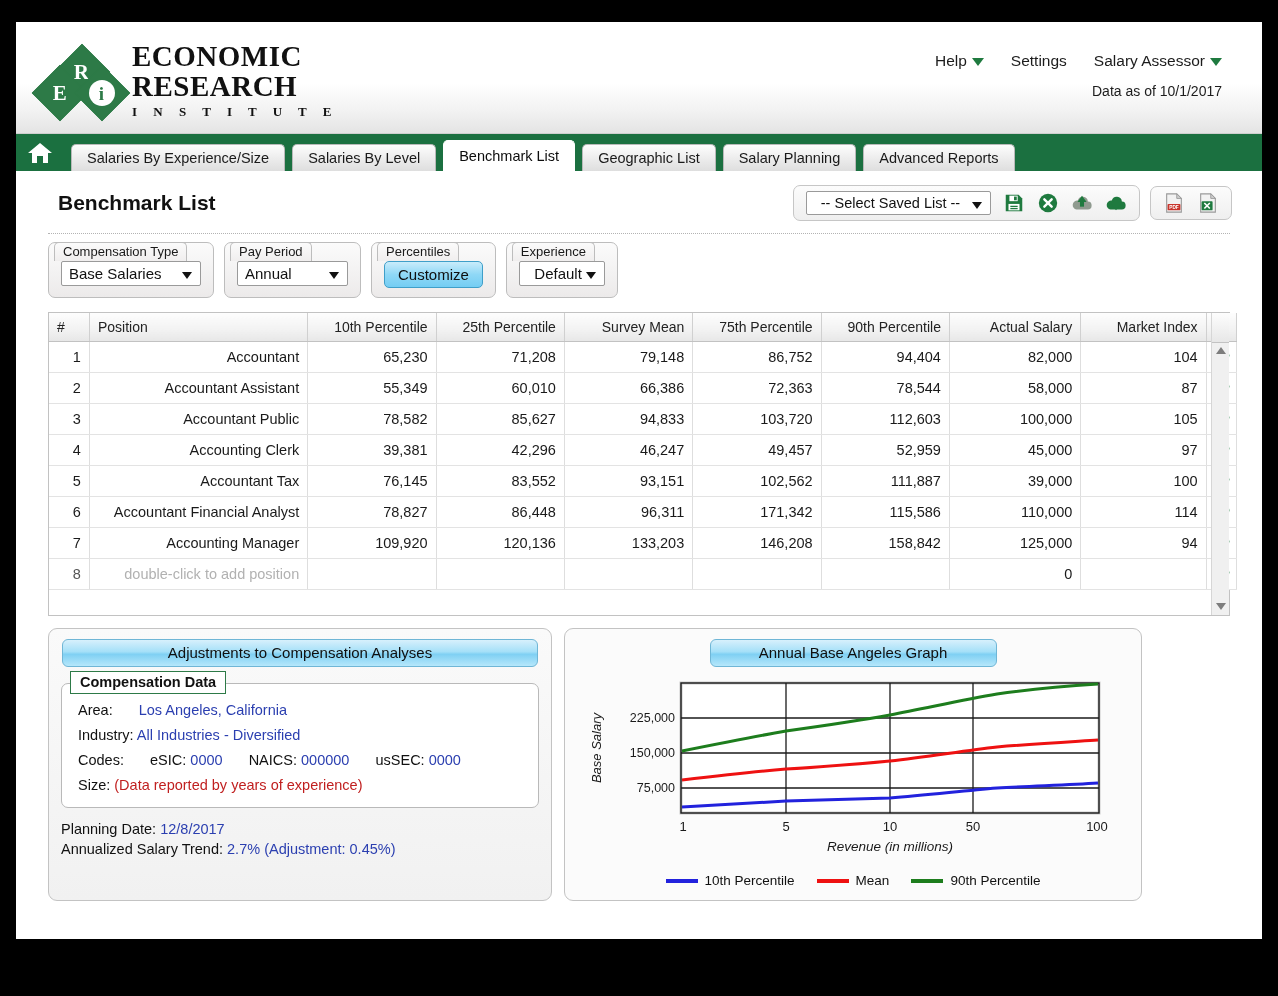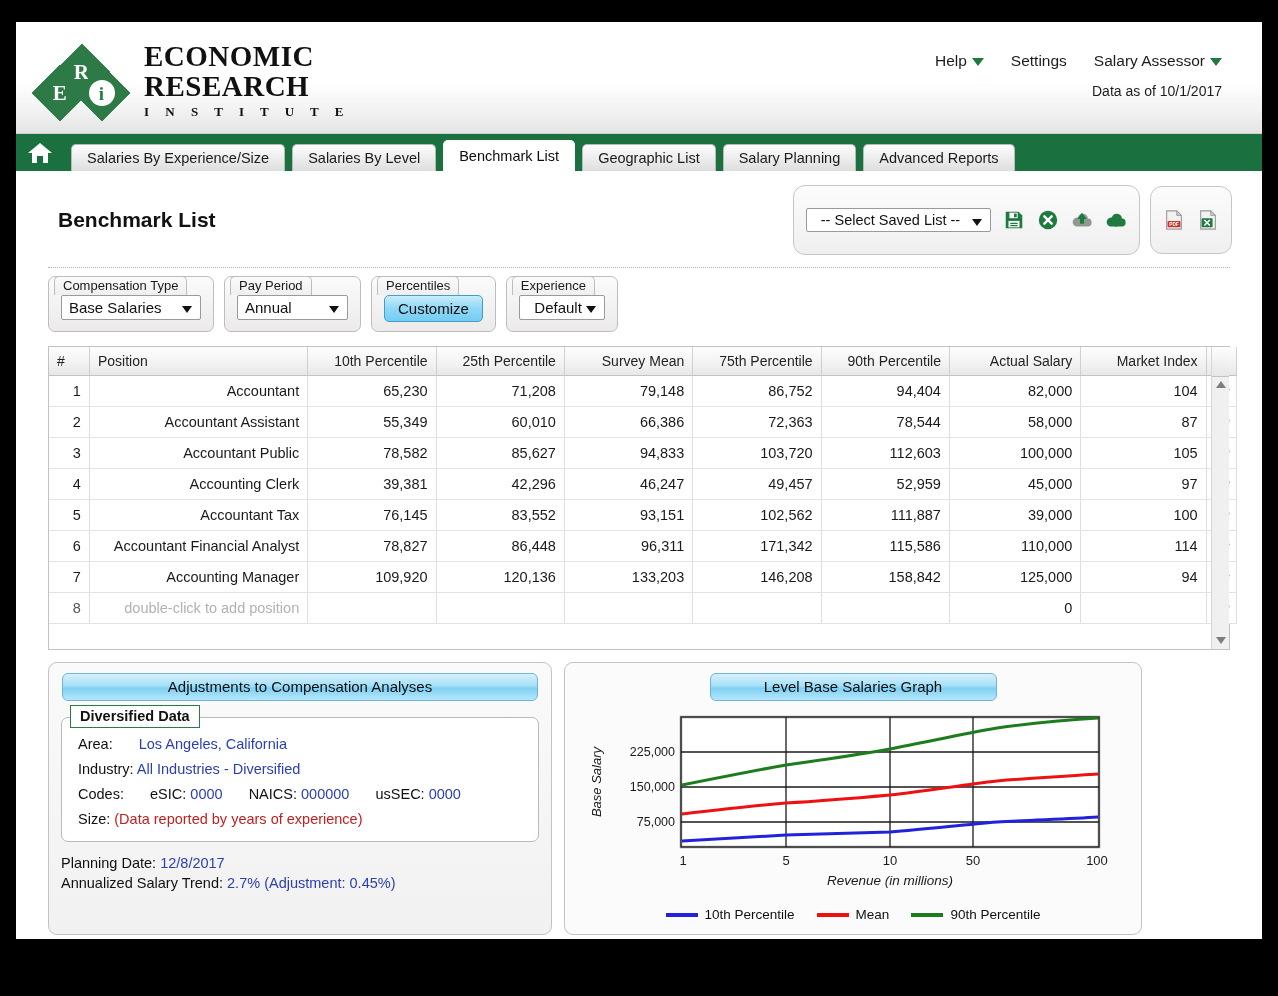--- a/index.html
+++ b/index.html
@@ -51,21 +51,21 @@
   .dia-e { left: 2px; top: 27px; }
   .dia-i { left: 44px; top: 27px; }
   .dia-i .circ {
     position: absolute; left: 7px; top: 7px;
     width: 26px; height: 26px; border-radius: 50%;
     background: #ffffff;
     transform: rotate(-45deg);
   }
   .dia-i span { position: relative; z-index: 2; color: #2d7a47; font-size: 19px; }
   .logo-text {
-    margin-left: 14px;
+    margin-left: 2px;
     font-family: "Liberation Serif", serif;
     color: #111111;
   }
   .logo-l1, .logo-l2 {
     font-size: 29px; font-weight: bold; letter-spacing: 0.5px; line-height: 1.02;
   }
   .logo-l3 {
     font-size: 13px; font-weight: bold; letter-spacing: 6.5px; margin-top: 3px;
   }
   .header-nav {
@@ -122,22 +122,22 @@
     display: flex; align-items: center; justify-content: space-between;
     padding: 14px 10px 10px 22px;
   }
   .page-title { font-size: 21px; font-weight: bold; color: #111111; }
 
   .toolbar-right { display: flex; align-items: center; gap: 10px; }
   .tb-group {
     display: flex; align-items: center; gap: 12px;
     background: linear-gradient(to bottom, #fcfcfc, #efefef);
     border: 1px solid #c6c6c6;
-    border-radius: 12px;
-    padding: 22px 12px;
+    border-radius: 7px;
+    padding: 5px 12px;
   }
   .saved-select {
     appearance: none; -webkit-appearance: none;
     background: #ffffff;
     border: 1px solid #9a9a9a;
     border-radius: 2px;
     font-family: "Liberation Sans", sans-serif;
     font-size: 14.5px; color: #111;
     padding: 3px 24px 3px 8px;
     width: 185px;
@@ -626,21 +626,21 @@
             </div>
         </div>
       </div>
 
       <div class="panels">
 
         <div class="panel panel-left">
           <div class="panel-header ph-left">Adjustments to Compensation Analyses</div>
 
           <div class="fieldset">
-            <div class="fieldset-legend">Diversified Data</div>
+            <div class="fieldset-legend">Compensation Data</div>
 
             <div class="orow">
               <span class="olabel">Area:</span>
               <span class="ospace"></span>
               <span class="oval">Los Angeles, California</span>
             </div>
             <div class="orow">
               <span class="olabel">Industry:</span>
               <span> </span>
               <span class="oval">All Industries - Diversified</span>
@@ -673,21 +673,21 @@
             <span class="oval">12/8/2017</span>
           </div>
           <div class="footrow">
             <span class="olabel">Annualized Salary Trend:</span>
             <span> </span>
             <span class="oval">2.7% (Adjustment: 0.45%)</span>
           </div>
         </div>
 
         <div class="panel panel-right">
-          <div class="panel-header ph-right">Level Base Salaries Graph</div>
+          <div class="panel-header ph-right">Annual Base Angeles Graph</div>
 
           <div class="chart-area">
             <svg class="chart" width="554" height="196" viewBox="0 0 554 196">
 
               <rect x="104" y="8" width="418" height="130" fill="#ffffff" stroke="#c9c9c9" stroke-width="3"></rect>
               <rect x="104" y="8" width="418" height="130" fill="none" stroke="#1a1a1a" stroke-width="1.4"></rect>
 
               <line x1="104" y1="43" x2="522" y2="43" stroke="#1a1a1a" stroke-width="1.3"></line>
               <line x1="104" y1="78" x2="522" y2="78" stroke="#1a1a1a" stroke-width="1.3"></line>
               <line x1="104" y1="113" x2="522" y2="113" stroke="#1a1a1a" stroke-width="1.3"></line>

